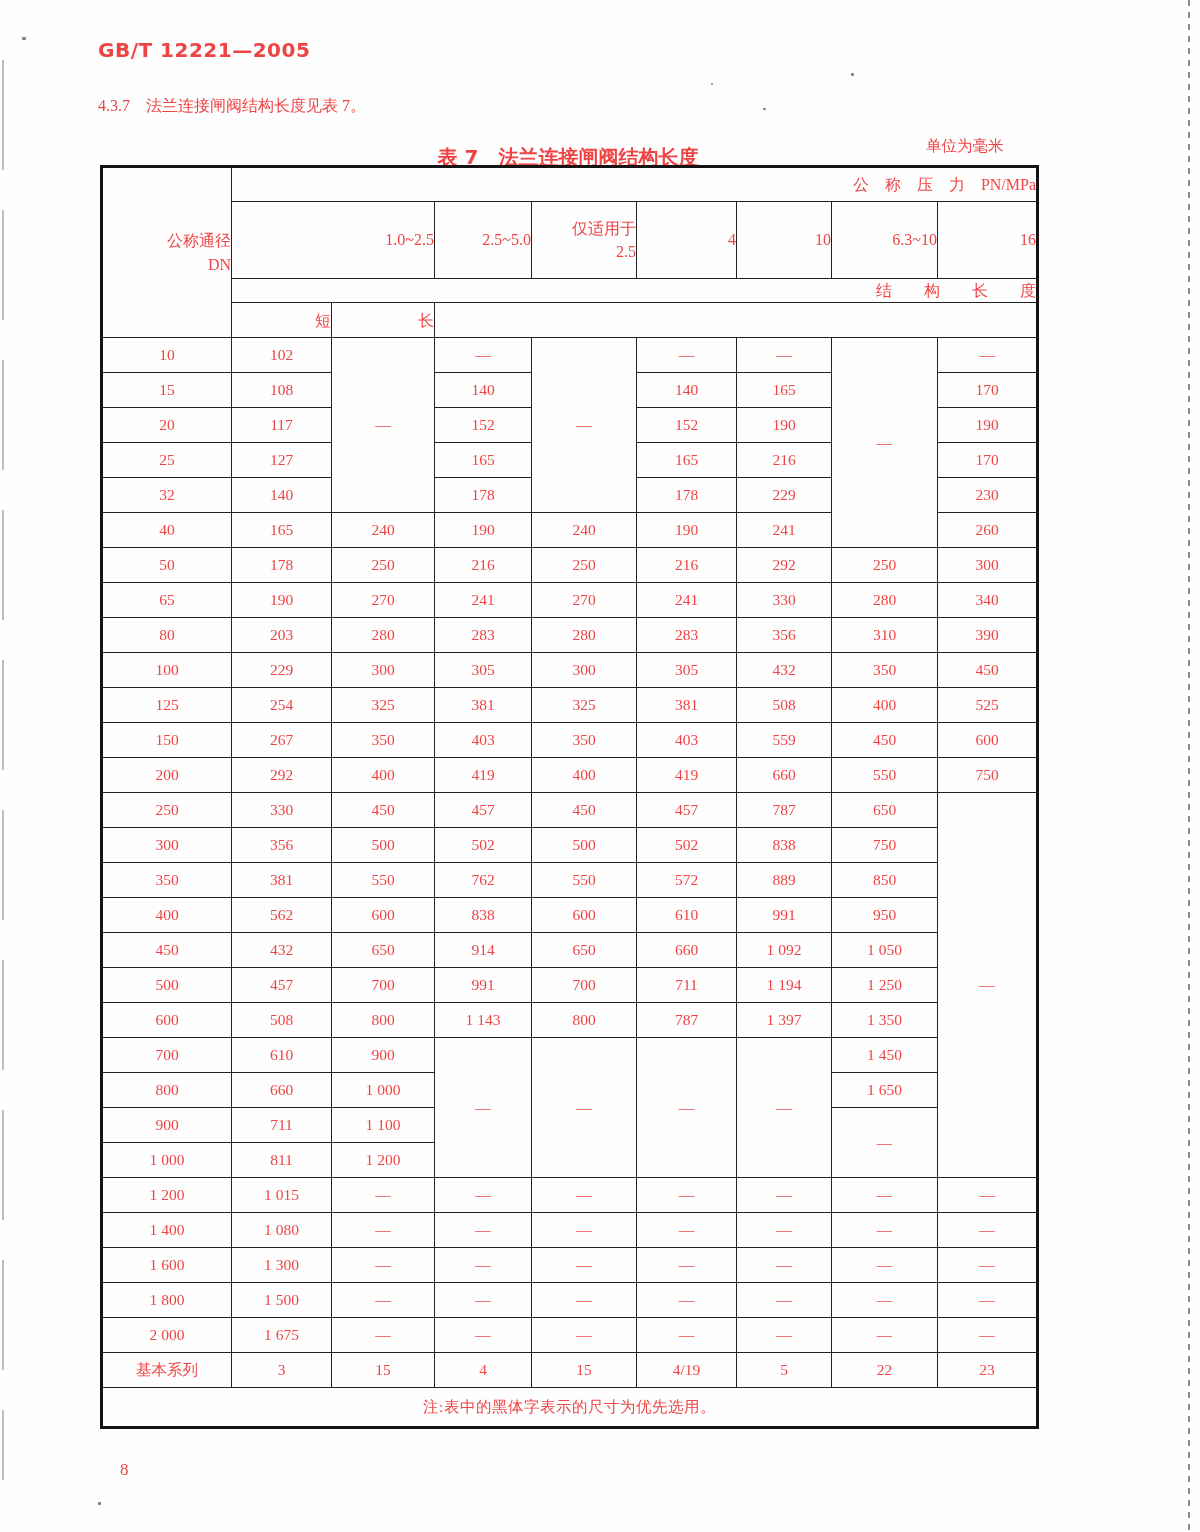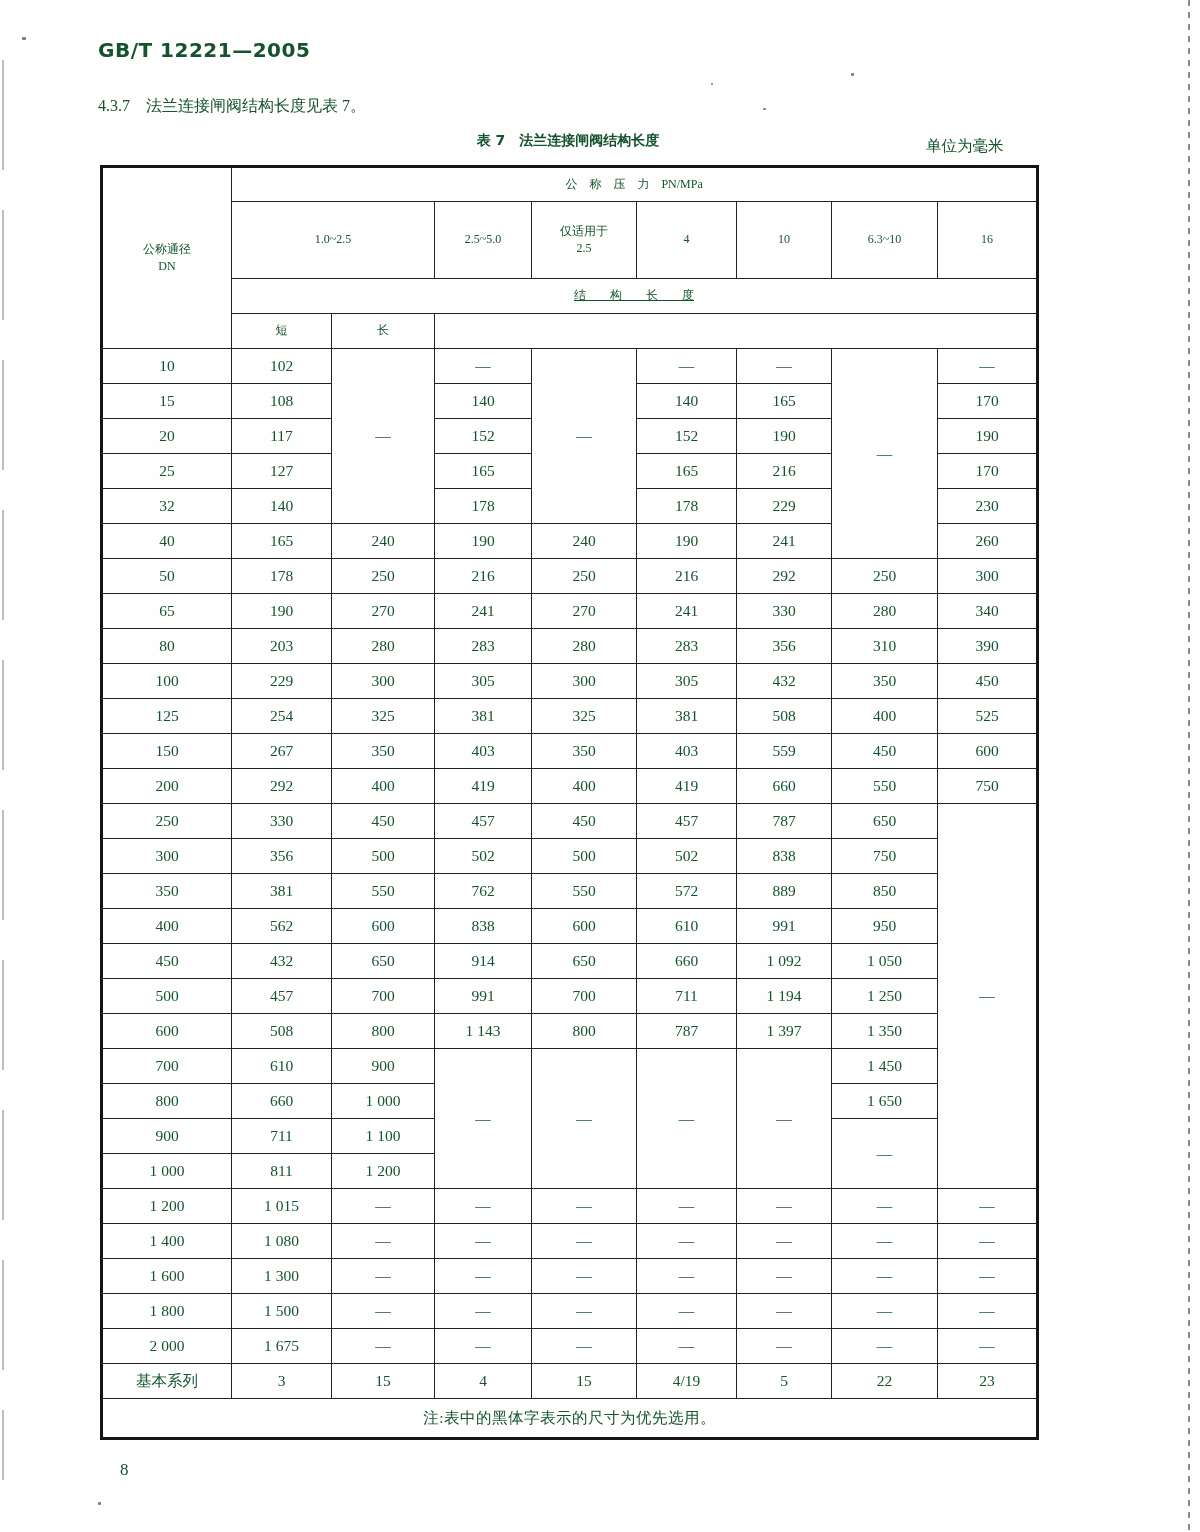--- a/index.html
+++ b/index.html
@@ -1,47 +1,47 @@
 <!DOCTYPE html>
 <html><head>
 <meta charset="utf-8">
 <style>
   html,body{margin:0;padding:0;background:#ffffff;}
   .page{
     position:relative;width:1200px;height:1532px;background:#fefefe;
-    font-family:"DejaVu Sans",sans-serif;color:#14532d;overflow:hidden;
+    font-family:"DejaVu Sans",sans-serif;color:#ef4444;overflow:hidden;
   }
   .doc-number{
     position:absolute;left:98px;top:38px;font-size:20px;font-weight:bold;
     letter-spacing:.5px;font-family:"DejaVu Sans",sans-serif;
   }
   .section-text{
     position:absolute;left:98px;top:96px;font-size:16px;
     font-family:"Liberation Serif",serif;white-space:pre-wrap;
   }
   .table-caption{
-    position:absolute;left:100px;top:132px;width:936px;text-align:center;
-    font-size:14px;font-weight:bold;white-space:pre-wrap;
+    position:absolute;left:100px;top:144px;width:936px;text-align:center;
+    font-size:20px;font-weight:bold;white-space:pre-wrap;
   }
   .unit-note{
     position:absolute;top:136px;left:926px;width:112px;text-align:left;
     font-size:15.5px;font-family:"Liberation Serif",serif;
   }
   table.main{
     position:absolute;left:100px;top:165px;width:936px;
     border-collapse:collapse;table-layout:fixed;
     border:3px solid #141414;
   }
   table.main th, table.main td{
     border:1.5px solid #222;padding:0;text-align:center;vertical-align:middle;
     font-family:"Liberation Serif",serif;font-size:15.5px;font-weight:normal;
     overflow:hidden;
   }
-  table.main th{white-space:pre-line;line-height:1.45;font-size:12px;}
-  tr.h1{height:35px;} tr.h2{height:77px;} tr.h3{height:35px;text-decoration:underline;} tr.h4{height:35px;}
+  table.main th{white-space:pre-line;line-height:1.45;font-size:16px;text-align:right;}
+  tr.h1{height:35px;} tr.h2{height:77px;} tr.h3{height:24px;} tr.h4{height:35px;}
   tbody tr{height:35px;}
   td.bold{font-family:"DejaVu Sans",sans-serif;font-weight:700;font-size:15px;}
   td.note{
     text-align:left;padding-left:28px;font-size:15.5px;height:38px;
     font-family:"DejaVu Sans",sans-serif;font-weight:700;letter-spacing:.5px;
   }
   .page-number{
     position:absolute;left:120px;top:1460px;font-size:17px;
     font-family:"Liberation Serif",serif;
   }

